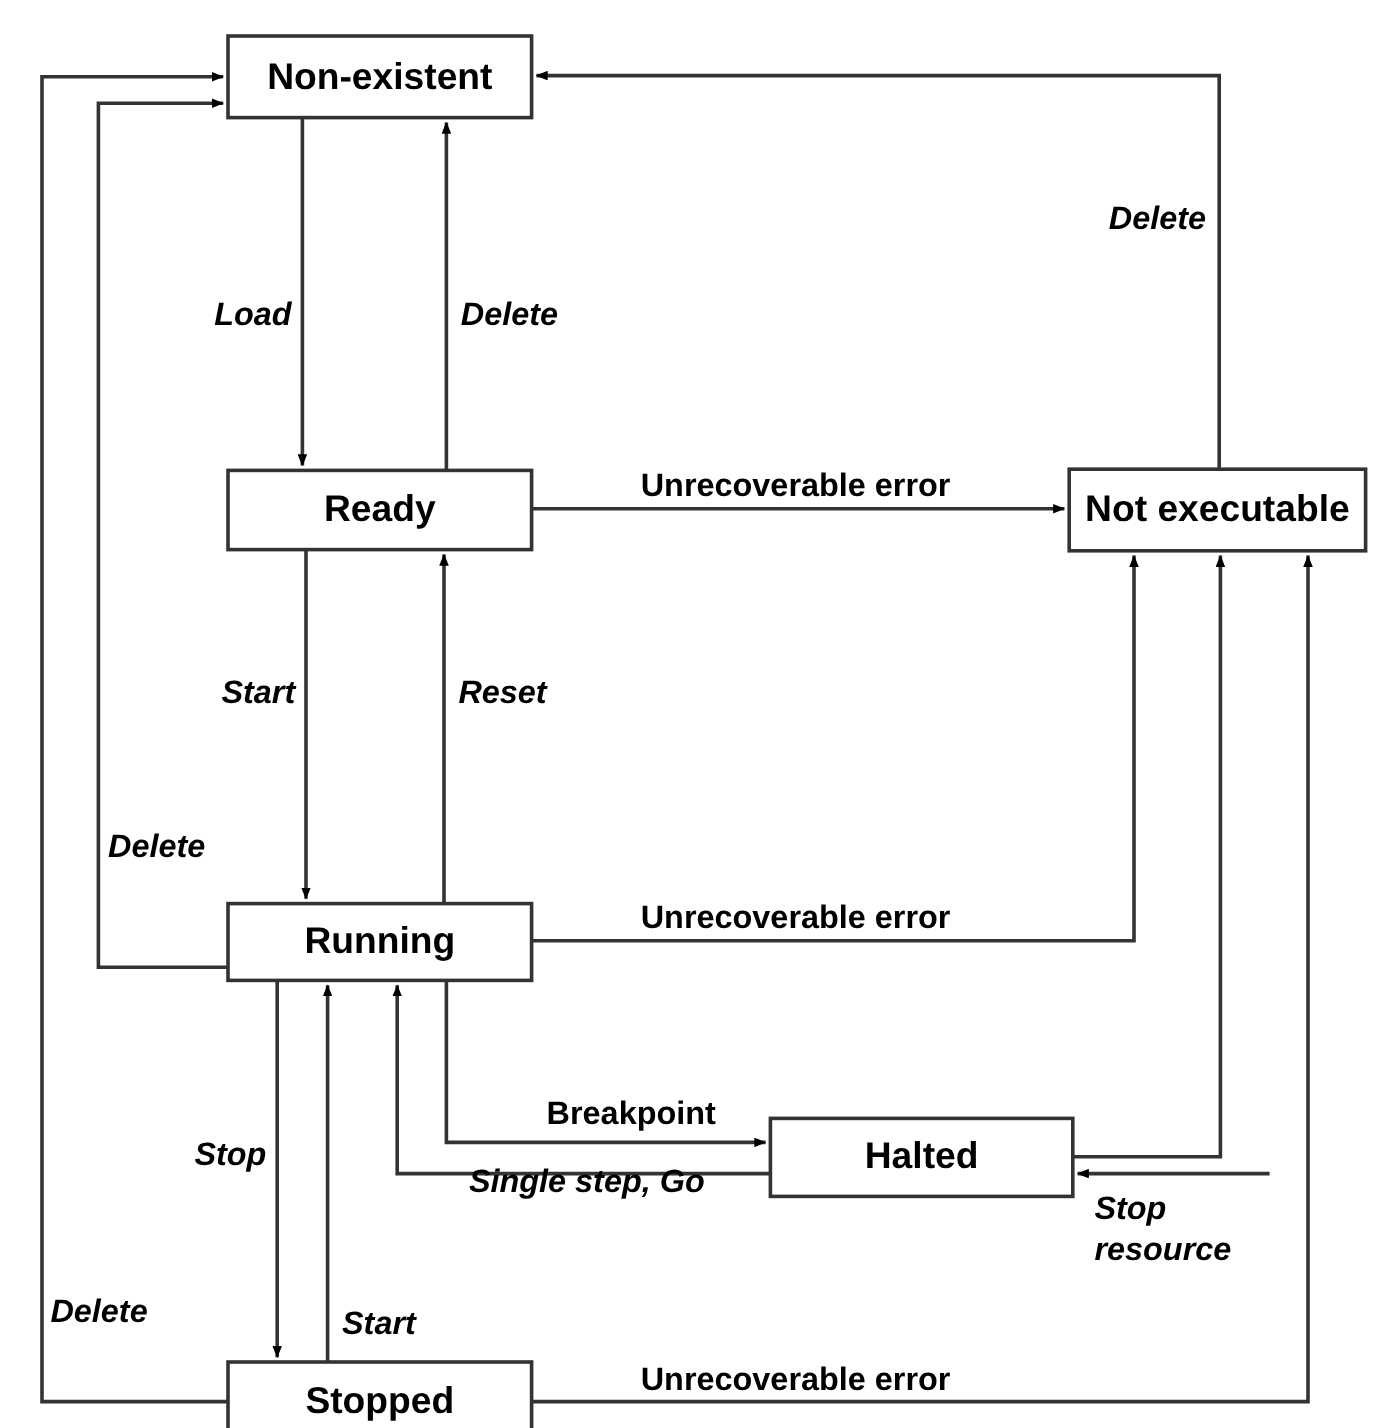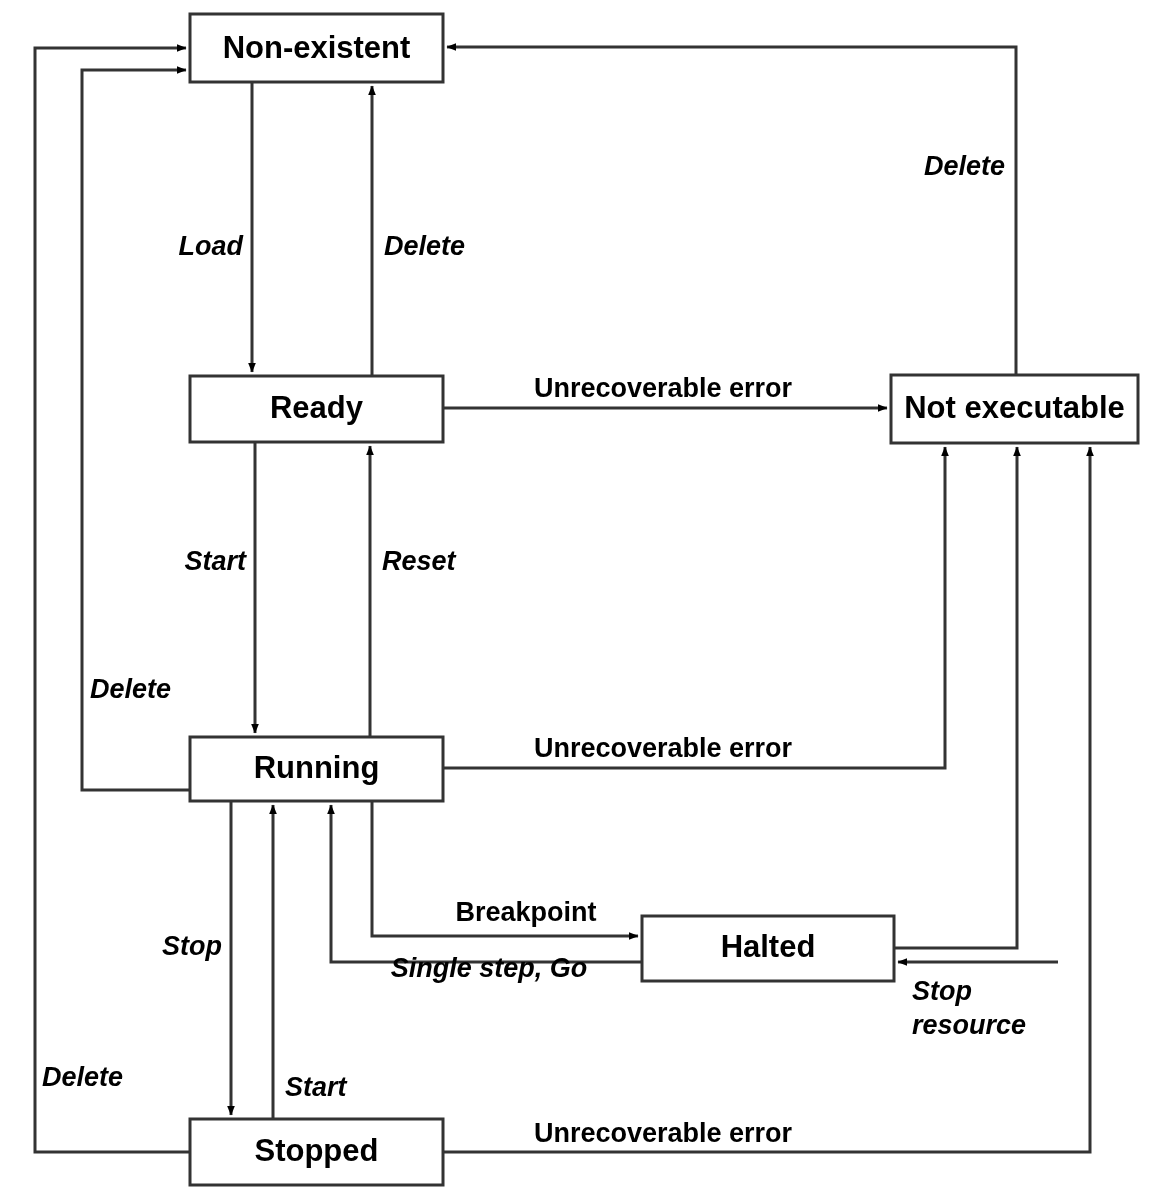--- a/index.html
+++ b/index.html
@@ -10,20 +10,21 @@
   body {
     width: 1156px;
     height: 1190px;
     font-family: "Liberation Sans", sans-serif;
     overflow: hidden;
   }
   #diagram-root {
     position: relative;
     width: 1156px;
     height: 972px;
+    margin-top: 16px;
   }
   svg.canvas {
     position: absolute;
     top: 0;
     left: 0;
     width: 1156px;
     height: 1190px;
   }
   .state-box {
     fill: #ffffff;

